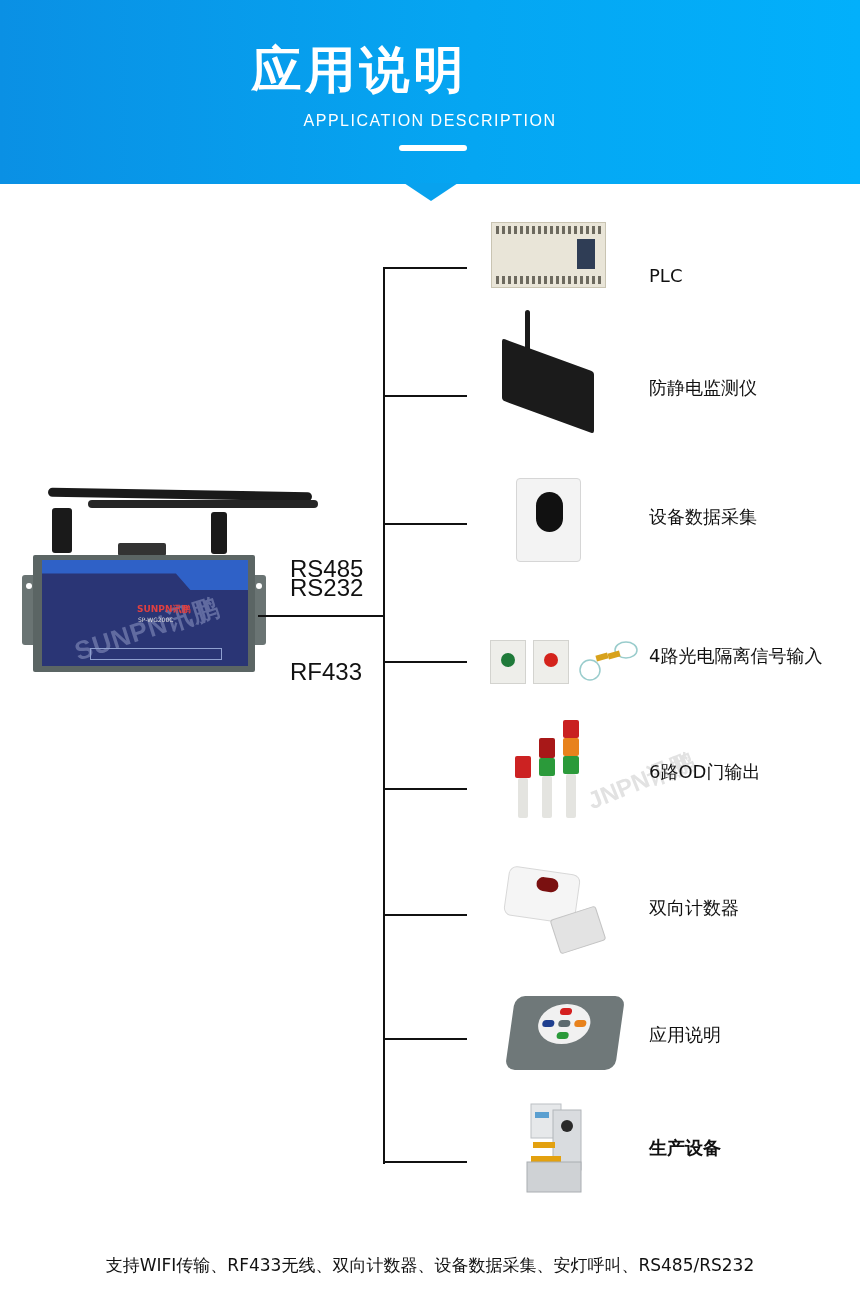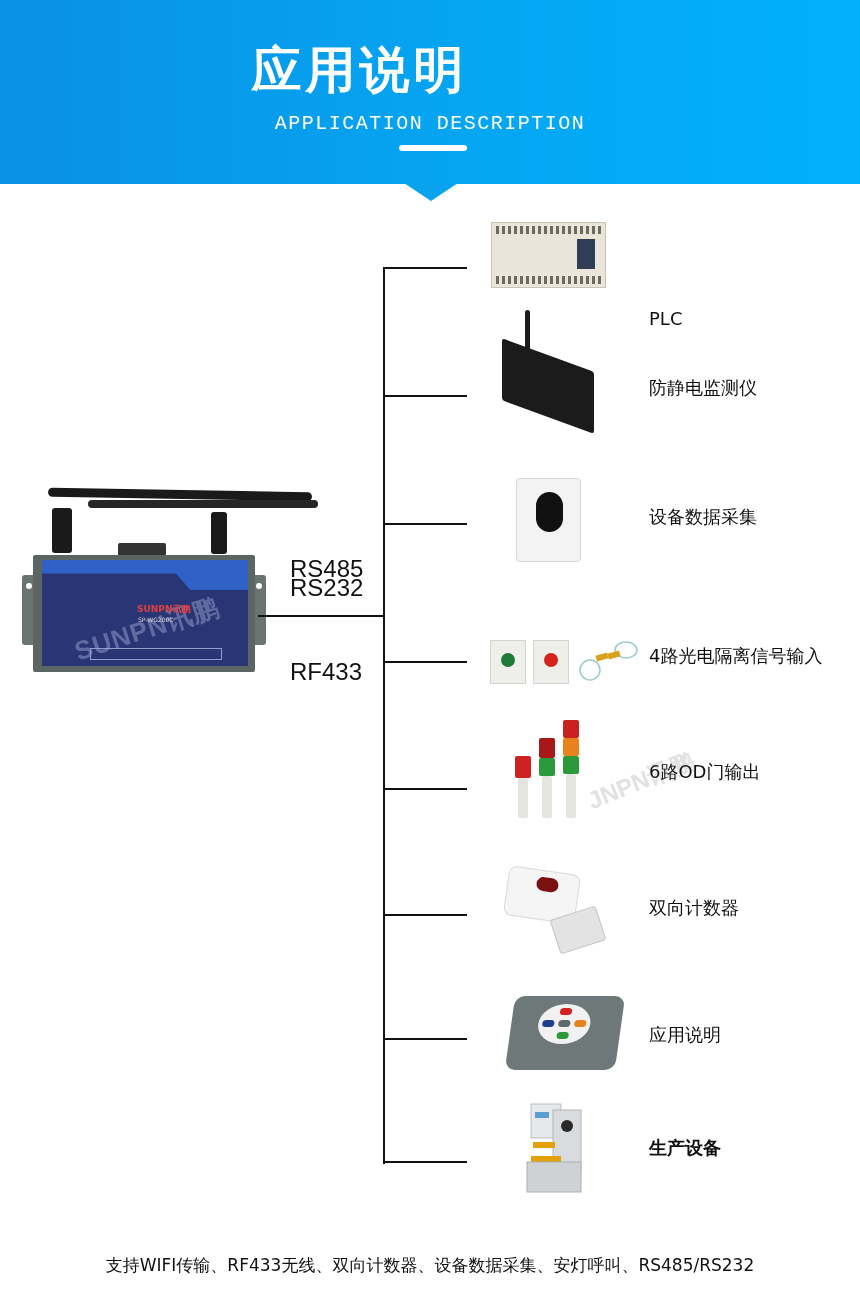--- a/index.html
+++ b/index.html
@@ -1,20 +1,20 @@
 <!DOCTYPE html>
 <html><head>
 <meta charset="utf-8">
 <style>
   * { box-sizing: border-box; margin: 0; padding: 0; }
   body { width: 860px; height: 1296px; background: #ffffff; position: relative; overflow: hidden; font-family: "DejaVu Sans", "Liberation Sans", sans-serif; color: #111; }
   .banner { position: absolute; left: 0; top: 0; width: 860px; height: 184px; background: linear-gradient(90deg, #0a90e4 0%, #05a6f2 55%, #02b0fb 100%); }
   .banner-arrow { position: absolute; left: 404px; top: 183px; width: 0; height: 0; border-left: 27px solid transparent; border-right: 27px solid transparent; border-top: 18px solid #08a2ee; }
   .banner-title { position: absolute; top: 40px; left: 0; width: 719px; text-align: center; color: #fff; font-size: 50px; font-weight: bold; letter-spacing: 4px; line-height: 60px; }
-  .banner-sub { position: absolute; top: 112px; left: 0; width: 860px; text-align: center; color: #fff; font-family: Liberation Mono, monospace; font-size: 20px; letter-spacing: 1.5px; }
+  .banner-sub { position: absolute; top: 112px; left: 0; width: 860px; text-align: center; color: #fff; font-family: Liberation Sans, sans-serif; font-size: 16px; letter-spacing: 1.5px; }
   .banner-bar { position: absolute; top: 145px; left: 399px; width: 68px; height: 6px; background: #fff; border-radius: 3px; }
 
   .line { position: absolute; background: #111; }
   .port-label { position: absolute; font-family: "Liberation Sans", sans-serif; font-size: 24px; color: #111; line-height: 28px; background: transparent; margin-top: 7px; }
 
   .item-label { position: absolute; left: 649px; font-size: 18px; color: #111; line-height: 24px; }
   .pic { position: absolute; }
 
   .footer-text { position: absolute; top: 1254px; left: 0; width: 860px; text-align: center; font-size: 17px; color: #111; }
 
@@ -91,21 +91,21 @@
 
 <div class="port-label" style="left:290px;top:548px;">RS485</div>
 <div class="port-label" style="left:290px;top:567px;">RS232</div>
 <div class="port-label" style="left:290px;top:651px;">RF433</div>
 
 <div class="pic plc">
   <div class="ter" style="top:3px;"></div>
   <div class="ter" style="bottom:3px;"></div>
   <div class="win"></div>
 </div>
-<div class="item-label" style="top:264px;margin-top:43px;">PLC</div>
+<div class="item-label" style="top:264px;">PLC</div>
 
 <div class="pic esd-ant"></div>
 <div class="pic esd"></div>
 <div class="item-label" style="top:376px;text-align:center;">防静电监测仪</div>
 
 <div class="pic ir">
     <div class="eye"></div>
   </div>
 <div class="item-label" style="top:505px;">设备数据采集</div>
 

